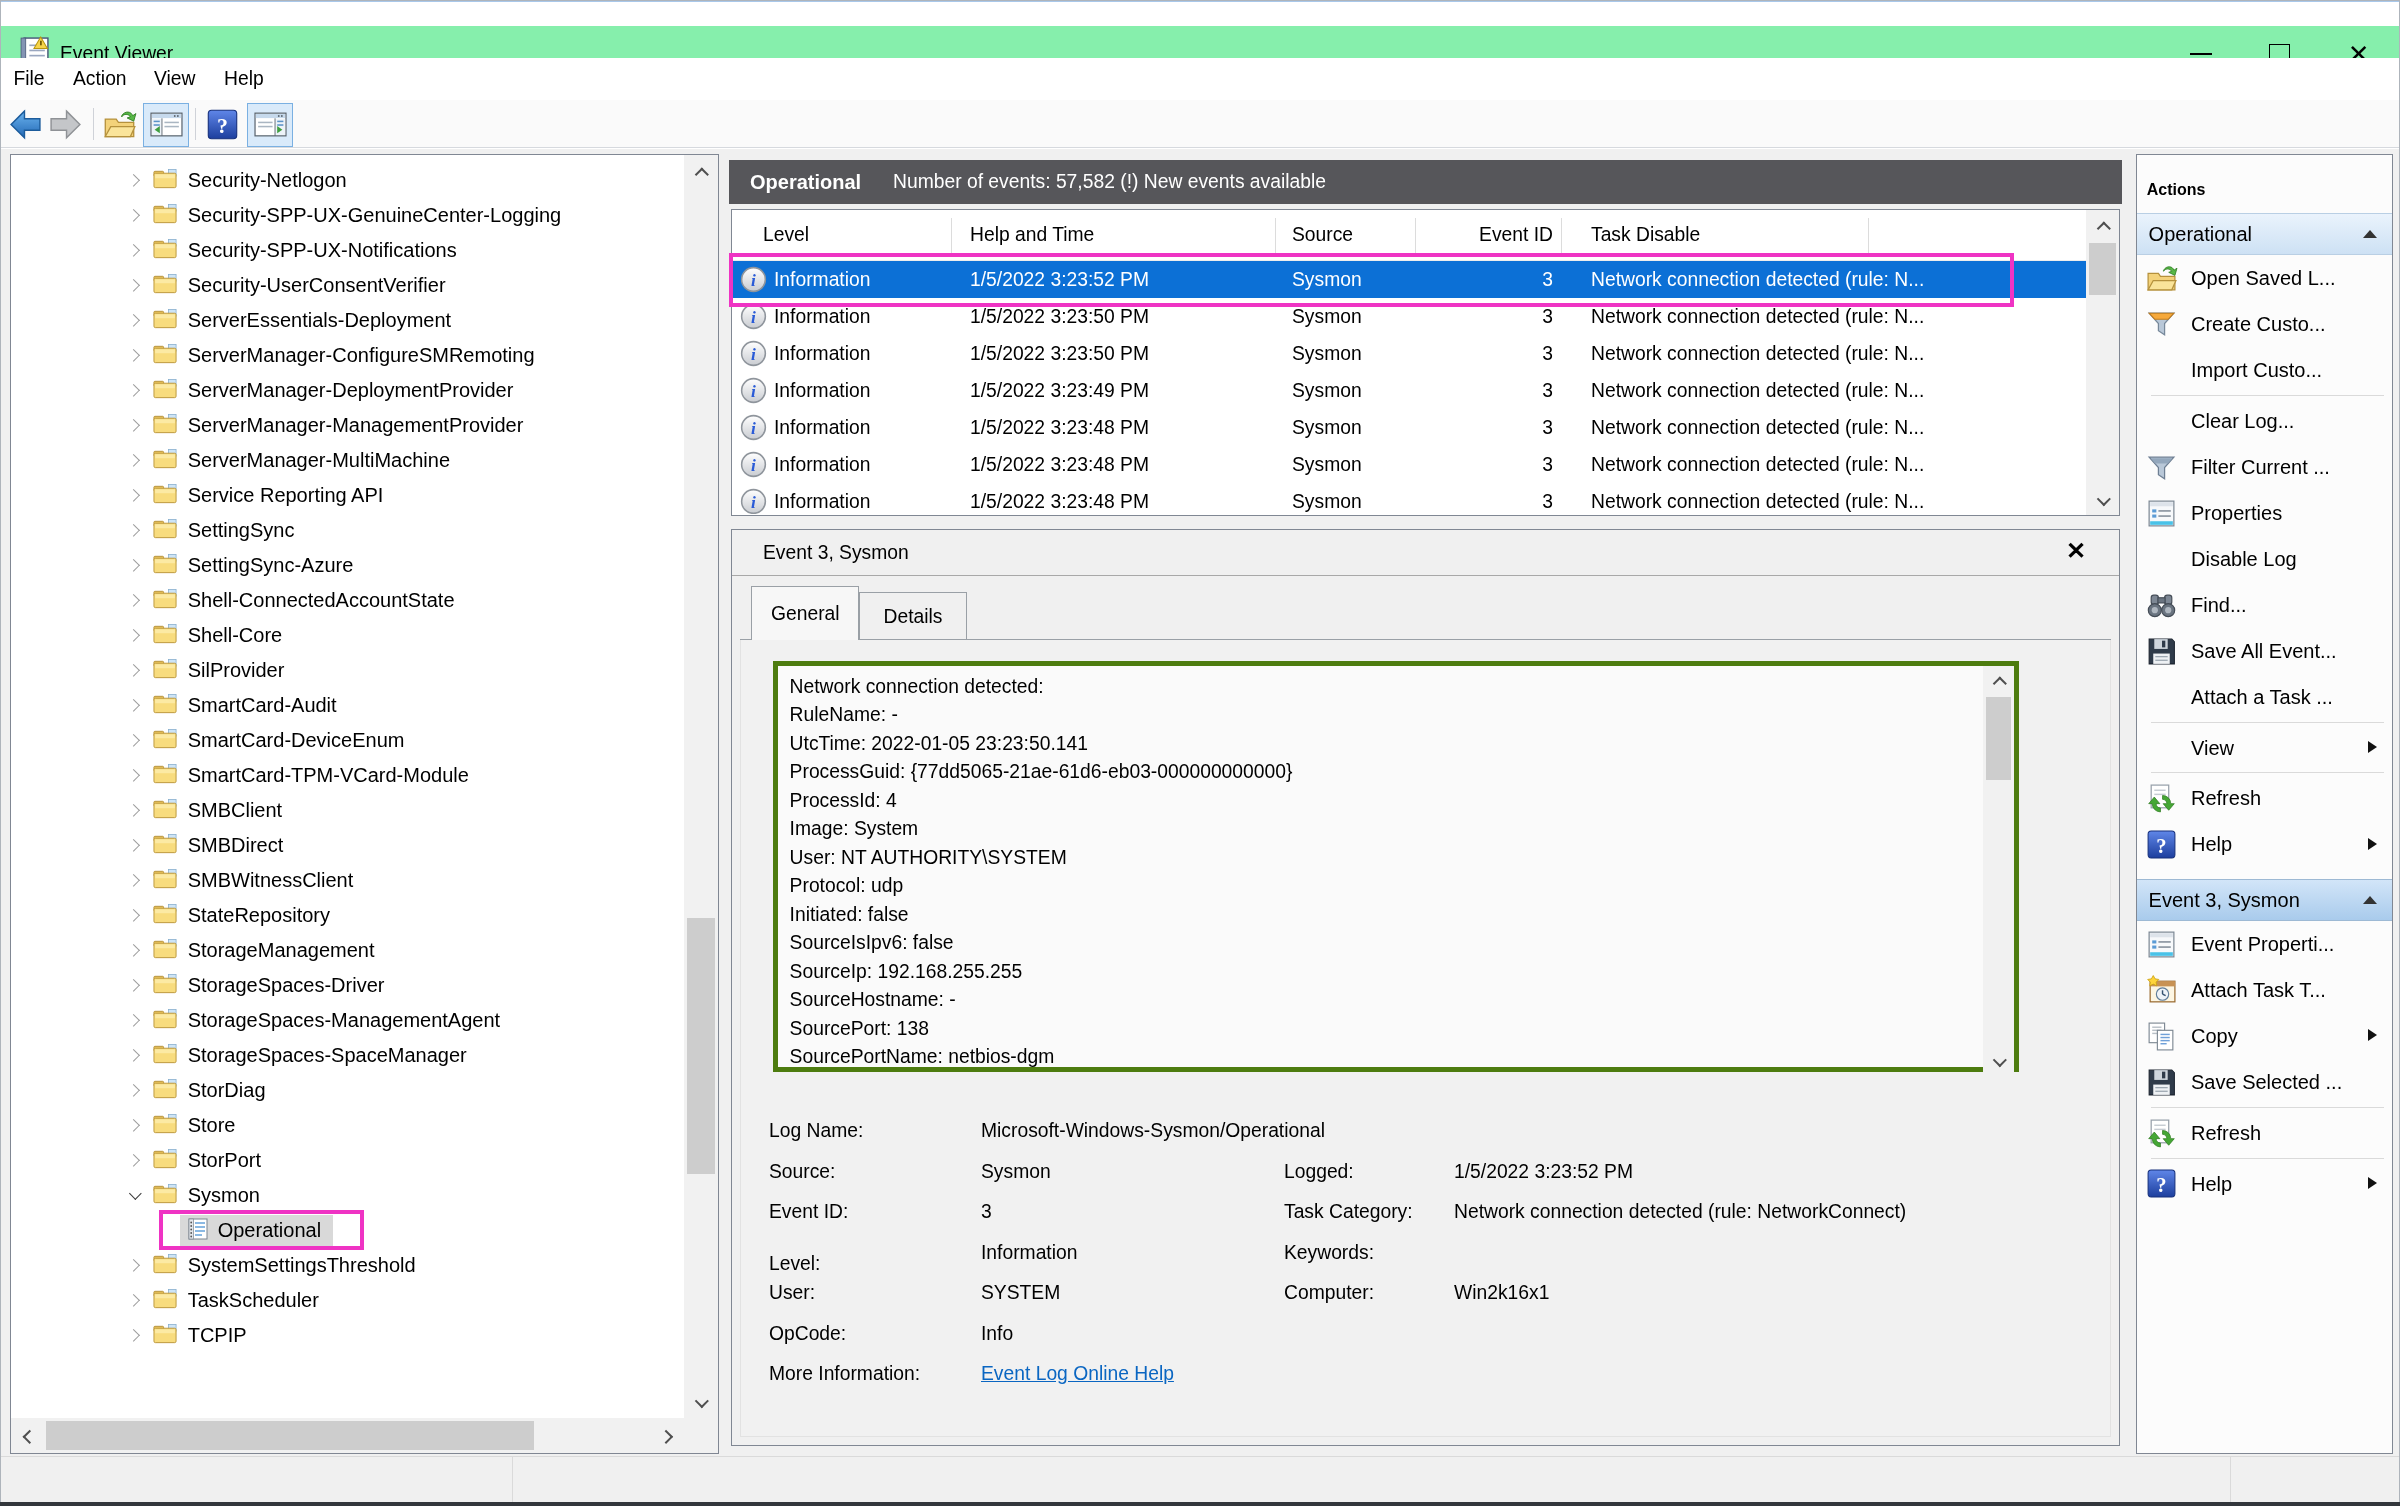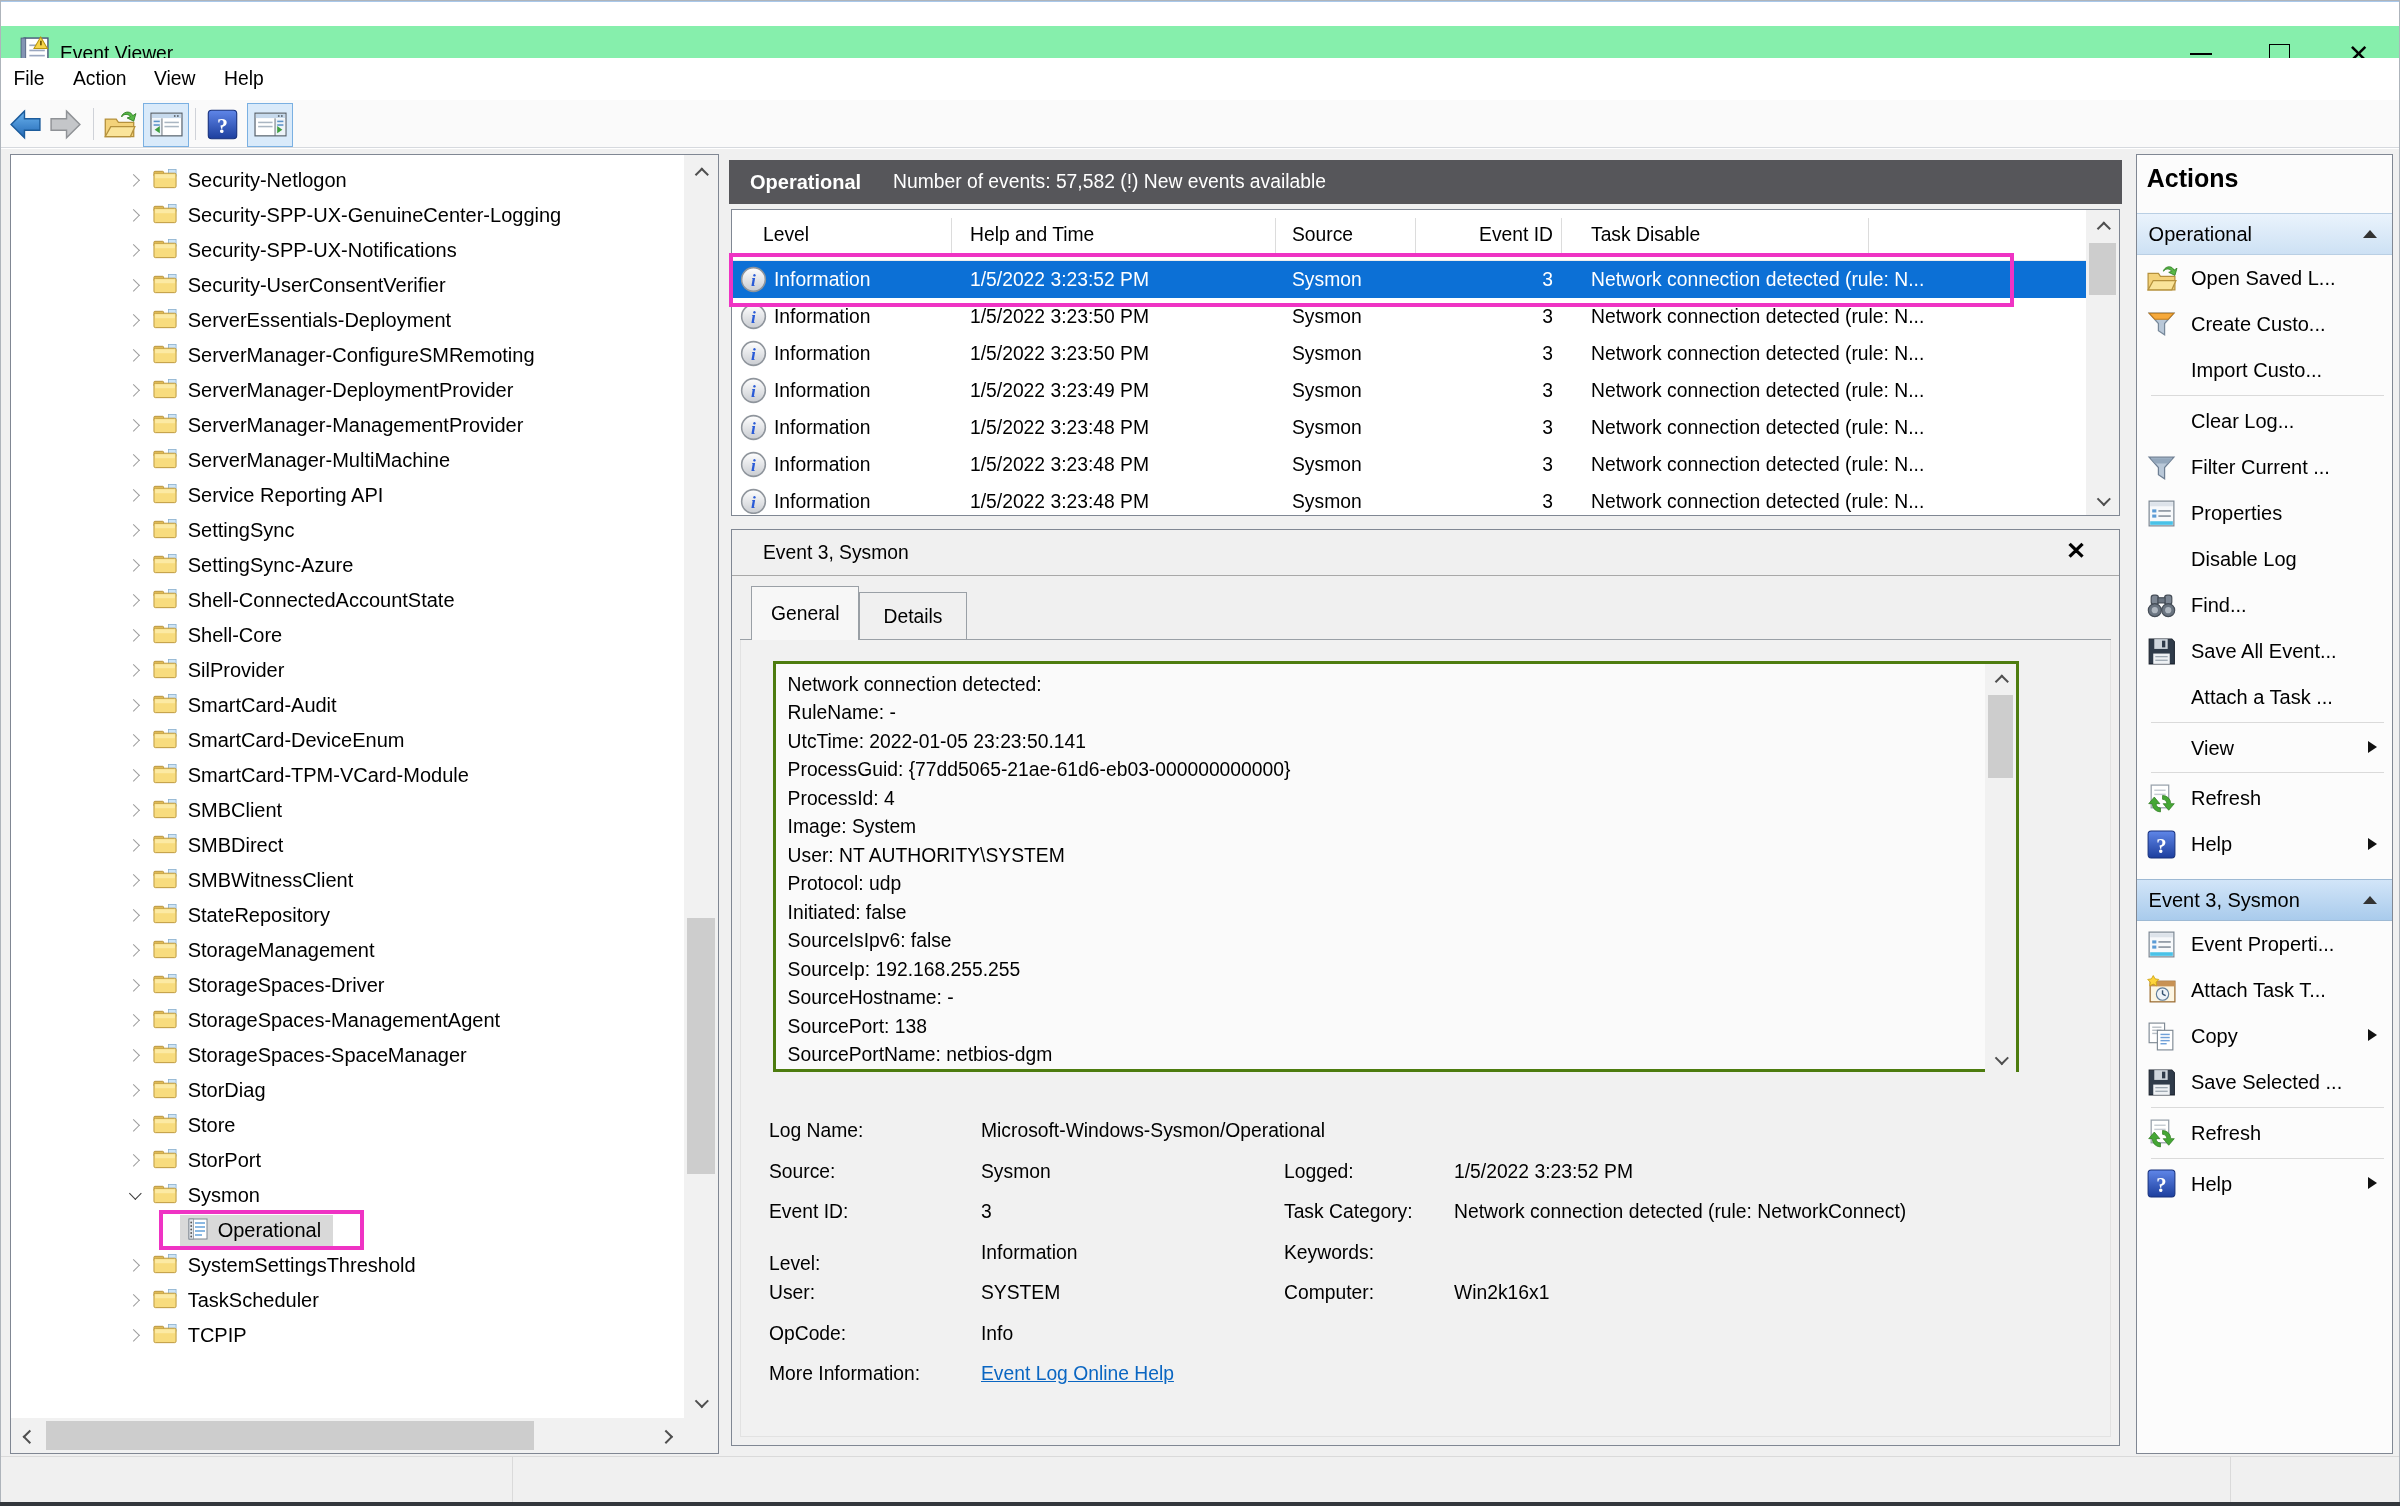--- a/index.html
+++ b/index.html
@@ -91,31 +91,31 @@
   
   #detail{position:absolute;left:731px;top:529px;width:1389px;height:917px;background:#f0f0f0;border:1px solid #808793;box-sizing:border-box;}
   #detail-header{position:absolute;left:0;top:0;width:100%;height:45px;border-bottom:1.9px solid #a8a8a8;}
   #detail-title{position:absolute;left:31px;top:0;line-height:45px;font-size:19.3px;}
   #detail-close{position:absolute;right:33px;top:6.8px;font-size:24px;font-weight:bold;line-height:1.2;}
   .tab{position:absolute;text-align:center;font-size:19.3px;background:#f0f0f0;border:1px solid #9aa0a6;box-sizing:border-box;}
   #tab-general{left:19.3px;top:56px;width:108px;height:54px;line-height:54px;background:#f7f7f7;border-bottom:none;z-index:2;}
   #tab-details{left:127px;top:62px;width:108px;height:52px;line-height:48px;}
   #tab-line{position:absolute;left:7.7px;right:7.7px;top:109px;border-top:1px solid #9aa0a6;}
   #tab-page{position:absolute;left:7.7px;right:7.7px;top:110px;bottom:7.7px;background:#f1f1f1;border:1px solid #e2e2e2;border-top:none;}
-  #ev-textbox{position:absolute;left:41px;top:131px;width:1246px;height:411px;background:#fafafa;border:3px solid #4d7c0f;box-sizing:border-box;}
+  #ev-textbox{position:absolute;left:41px;top:131px;width:1246px;height:411px;background:#fafafa;border:5px solid #4d7c0f;box-sizing:border-box;}
   #ev-textlines{position:absolute;left:0;top:0;right:32px;bottom:0;padding:6.8px 0 0 11.6px;overflow:hidden;}
   .tline{font-size:19.3px;line-height:28.5px;white-space:nowrap;}
   #tb-vscroll{position:absolute;right:0;top:0;width:31px;height:409px;}
   #fields{position:absolute;left:0;top:0;width:100%;height:100%;}
   .fl{position:absolute;font-size:19.3px;line-height:27px;white-space:nowrap;}
   .link{color:#0a66c2;text-decoration:underline;}
 
   
   #actions{position:absolute;left:2136px;top:154px;width:257px;height:1300px;background:#fcfcfc;border:1px solid #808793;box-sizing:border-box;}
-  #actions-title{position:absolute;left:9.7px;top:0;height:46px;line-height:46px;font-weight:bold;font-size:25px;}
+  #actions-title{position:absolute;left:9.7px;top:12px;height:46px;line-height:46px;font-weight:bold;font-size:16px;}
   #actions-body{position:absolute;left:0;top:58px;width:100%;}
   .acts-band{position:relative;height:42px;background:linear-gradient(#eaf3fc,#cde1f4);border-top:1px solid #b9cfe4;border-bottom:1px solid #b9cfe4;box-sizing:border-box;}
   .acts-band.selected{background:linear-gradient(#d2e5f8,#a9cbec);border-color:#9db9d4;margin-top:11.6px;}
   .band-label{position:absolute;left:11.6px;line-height:41px;font-size:20px;}
   .band-tri{position:absolute;right:15.4px;top:16.4px;width:0;height:0;border-left:7.7px solid transparent;border-right:7.7px solid transparent;border-bottom:8.7px solid #333;}
   .acts-item{position:relative;height:46px;}
   .acts-ico{position:absolute;left:7.7px;top:6.8px;width:33px;height:33px;}
   .acts-ico svg{width:100%;height:100%;}
   .acts-label{position:absolute;left:54px;line-height:46px;font-size:20px;white-space:nowrap;}
   .acts-sub{position:absolute;right:15.4px;top:16.4px;width:0;height:0;border-top:6.8px solid transparent;border-bottom:6.8px solid transparent;border-left:9.7px solid #111;}

